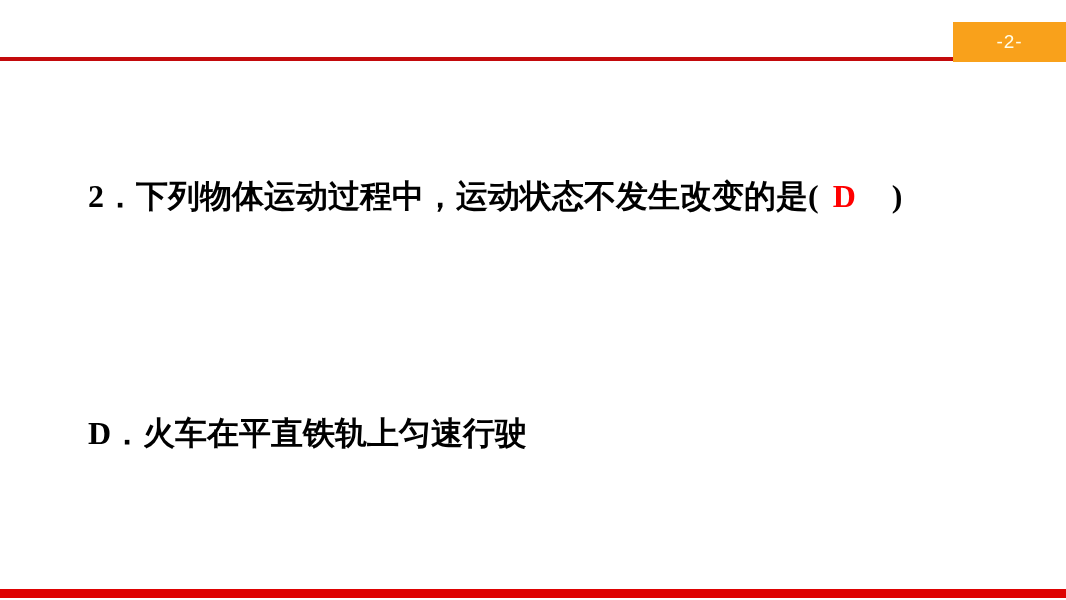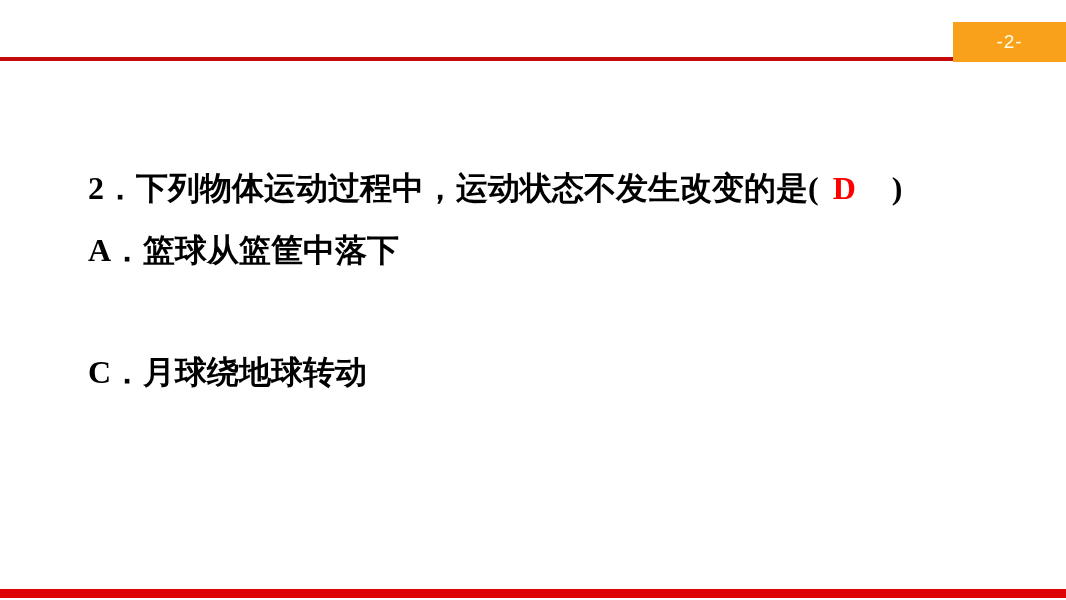--- a/index.html
+++ b/index.html
@@ -40,21 +40,21 @@
   }
   .text-line {
     position: absolute;
     left: 88px;
     font-size: 32px;
     font-weight: bold;
     color: var(--text, #000000);
     white-space: nowrap;
     line-height: 42px;
   }
-  .q-line  { top: 167px; }
+  .q-line  { top: 175px; }
   .opt-a   { top: 229px; }
   .opt-b   { top: 290px; }
   .opt-c   { top: 351px; }
   .opt-d   { top: 412px; }
   .answer {
     color: var(--answer, #ff0000);
     font-weight: bold;
     margin: 0 36px 0 14px;
   }
   .bottom-rule {
@@ -74,25 +74,22 @@
   <div class="top-rule"></div>
 
   <div class="page-badge">
     <span>-2-</span>
   </div>
 
   <div class="text-line q-line">
     <span>2．下列物体运动过程中，运动状态不发生改变的是(</span><span class="answer">D</span><span>)</span>
   </div>
 
-  <div class="text-line opt-a">
-    <span>A．篮球从篮筐中落下</span>
-  </div>
 
 
-  <div class="text-line opt-c">
-    <span>C．月球绕地球转动</span>
+
+  <div class="text-line opt-d">
+    <span>D．火车在平直铁轨上匀速行驶</span>
   </div>
-
 
   <div class="bottom-rule"></div>
 
 </div>
 
 </body></html>

